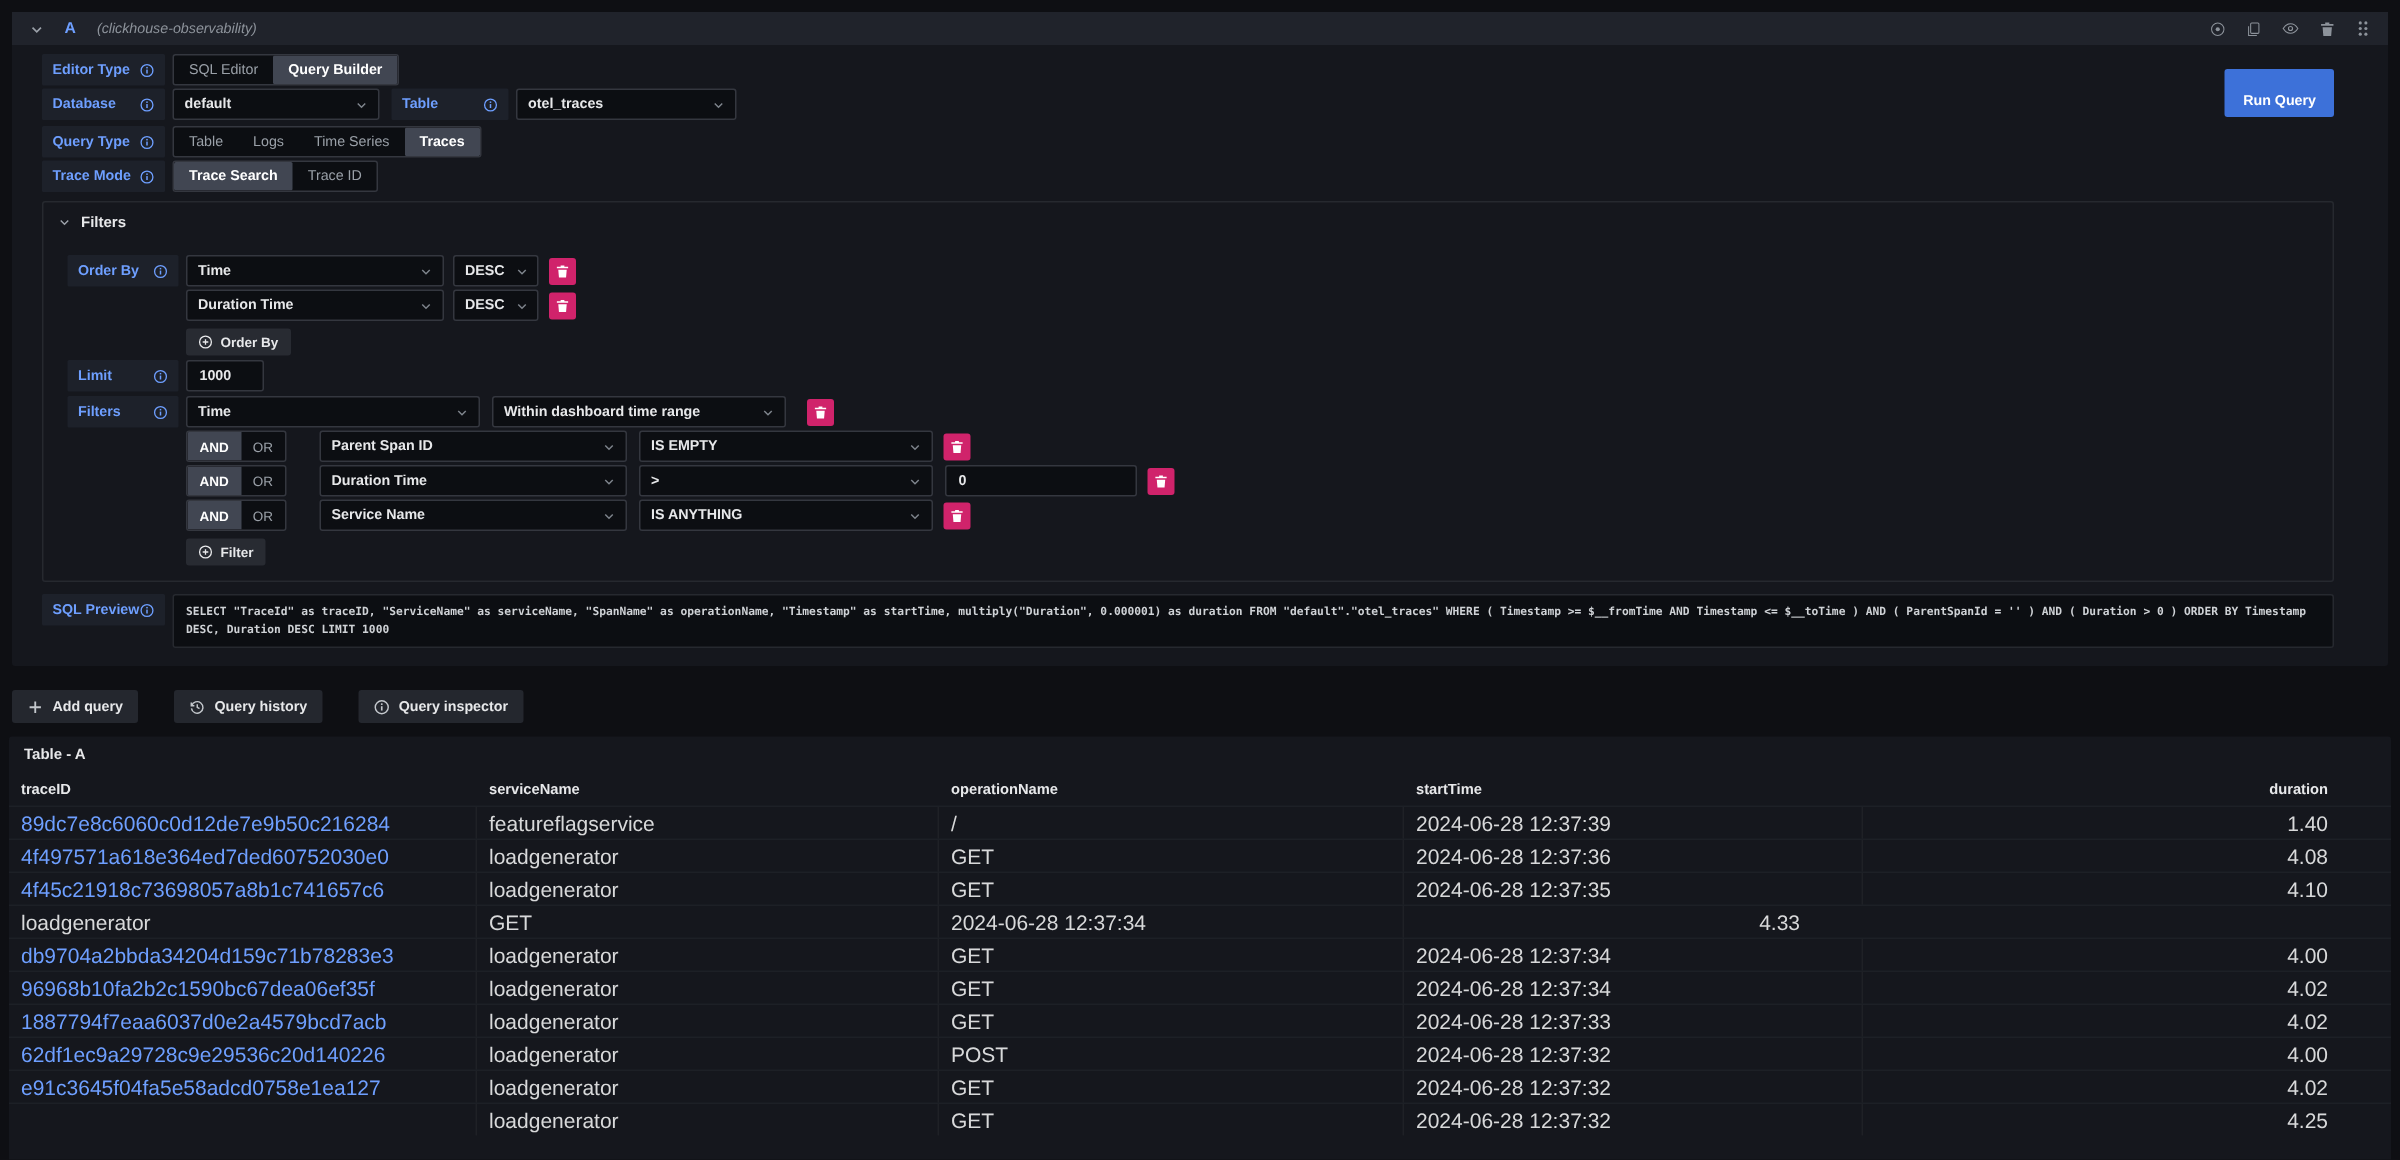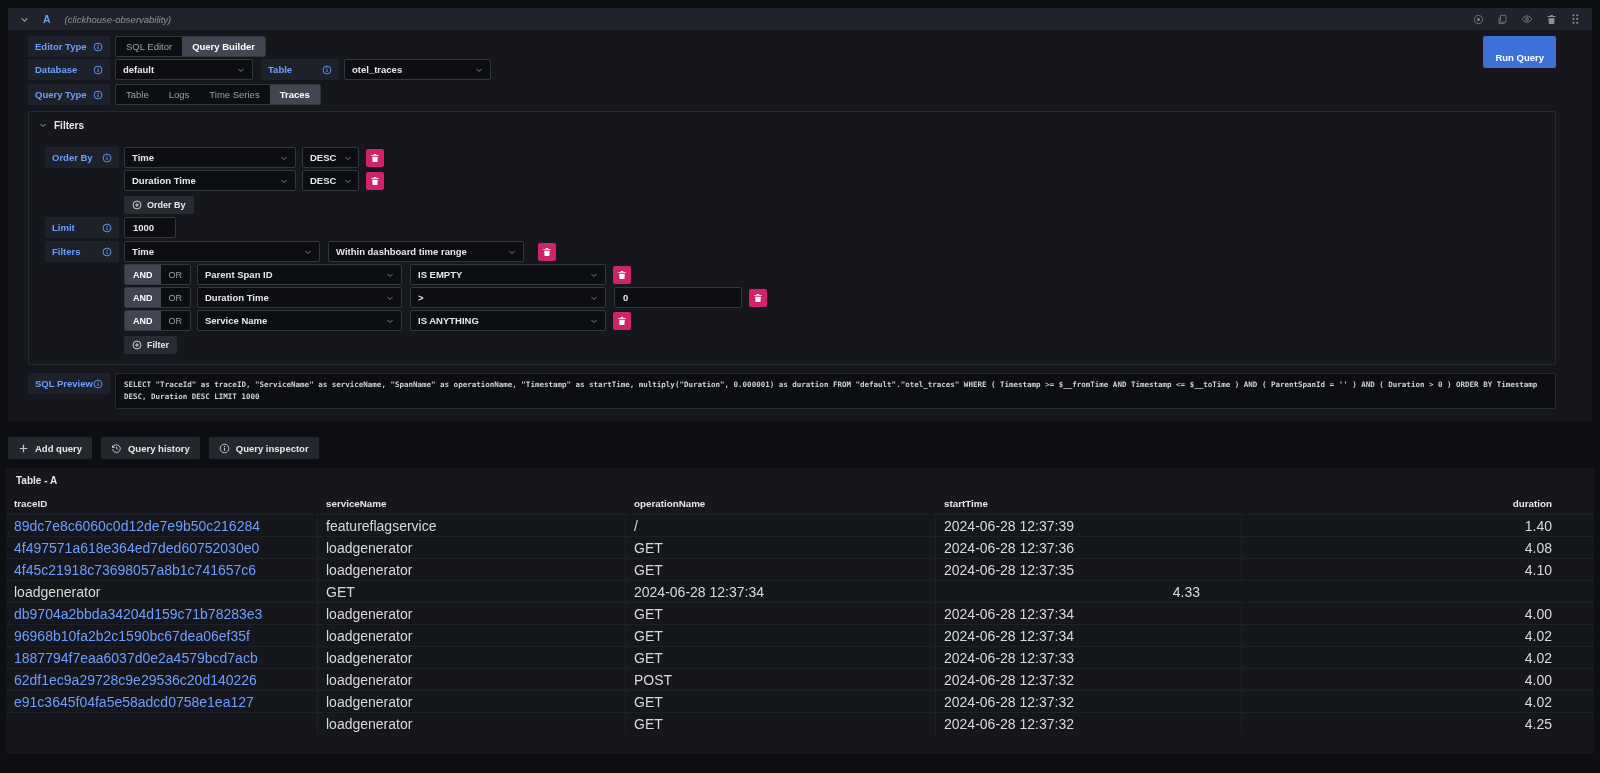--- a/index.html
+++ b/index.html
@@ -41,44 +41,44 @@
     border-radius:2px;height:21px;overflow:hidden;}
   .seg .opt{padding:0 10px;display:flex;align-items:center;font-size:9.5px;color:var(--text-dim);
     cursor:pointer;white-space:nowrap;}
   .seg .opt.active{background:var(--seg-active);color:#fff;font-weight:700;border-radius:1px;}
   .select{height:21px;background:var(--input-bg);border:1px solid var(--input-border);border-radius:2px;
     display:flex;align-items:center;justify-content:space-between;padding:0 7px;font-size:9.5px;
     color:#e7e8ea;font-weight:600;cursor:pointer;}
   .select .chev{color:#7d838b;display:flex;margin-left:8px;}
   .tinput{height:21px;background:var(--input-bg);border:1px solid var(--input-border);border-radius:2px;
     color:#e7e8ea;font-size:9.5px;font-weight:600;padding:0 8px;font-family:inherit;}
-  .run-btn{position:absolute;top:6px;right:36px;height:22px;background:var(--accent);color:#fff;
+  .run-btn{position:absolute;top:16px;right:36px;height:22px;background:var(--accent);color:#fff;
     border:none;border-radius:2px;font-size:9.5px;font-weight:700;padding:16px 12px;cursor:pointer;
     font-family:inherit;}
   .section-box{border:1px solid var(--box-border);border-radius:2px;margin-top:6px;padding:5px 10px;}
   .section-head{display:flex;align-items:center;gap:7px;font-size:10px;font-weight:700;color:#e7e8ea;
     cursor:pointer;height:16px;}
   .section-head .chev{color:var(--text-dim);display:flex;}
   .inner{padding:4px 0 2px 0;}
   .inner .flabel{width:74px;margin-left:6px;}
   .no-label{width:85px;flex:none;}
   .trash-btn{width:18px;height:18px;background:var(--pink);border:none;border-radius:2px;color:#fff;
     display:flex;align-items:center;justify-content:center;margin-left:7px;cursor:pointer;flex:none;}
   .add-btn{height:18px;background:#282b32;border:none;border-radius:2px;color:#e7e8ea;font-size:9px;
     font-weight:700;display:inline-flex;align-items:center;gap:5px;padding:0 8px;cursor:pointer;
     font-family:inherit;margin:3px 0 3px 85px;}
   .andor{display:flex;background:var(--input-bg);border:1px solid var(--input-border);border-radius:2px;
-    height:21px;overflow:hidden;margin-right:6px;flex:none;}
+    height:21px;overflow:hidden;margin-right:22px;flex:none;}
   .andor .opt{padding:0 8px;display:flex;align-items:center;font-size:9px;color:var(--text-dim);cursor:pointer;}
   .andor .opt.active{background:var(--seg-active);color:#fff;font-weight:700;}
   .sql-row{display:flex;margin-top:8px;}
   .sql-box{flex:1;border:1px solid var(--box-border);border-radius:2px;background:var(--input-bg);
     padding:5px 8px;font-family:"DejaVu Sans Mono","Liberation Mono",monospace;font-size:7.5px;
     line-height:12px;color:#cfd2d6;font-weight:700;letter-spacing:0;}
-  .footer-row{display:flex;gap:9px;margin-top:16px;padding-left:0;}
+  .footer-row{display:flex;gap:24px;margin-top:16px;padding-left:0;}
   .sec-btn{height:22px;background:#24272e;border:none;border-radius:2px;color:#e7e8ea;font-size:9.5px;
     font-weight:700;display:inline-flex;align-items:center;gap:6px;padding:0 10px;cursor:pointer;
     font-family:inherit;}
   .sec-btn .ic{display:flex;color:#c3c7cc;}
   
   .table-panel{margin-top:9px;background:var(--panel);border-radius:2px;height:286px;overflow:hidden;
     margin-left:-2px;margin-right:-2px;}
   .panel-title{height:25px;display:flex;align-items:center;padding:0 10px;font-size:10px;
     font-weight:600;color:#e7e8ea;}
   .grid{width:100%;}
@@ -216,20 +216,36 @@
             </span>
         </div>
         <div class="seg">
           <span class="opt">Table</span>
           <span class="opt">Logs</span>
           <span class="opt">Time Series</span>
           <span class="opt active">Traces</span>
         </div>
       </div>
 
+      <div class="frow">
+        <div class="flabel">
+          <span>Trace Mode</span>
+          <span class="info">
+              <svg width="10" height="10" viewBox="0 0 16 16">
+                <circle cx="8" cy="8" r="6.3" fill="none" stroke="currentColor" stroke-width="1.4"></circle>
+                <rect x="7.2" y="7" width="1.6" height="4.2" fill="currentColor"></rect>
+                <rect x="7.2" y="4.2" width="1.6" height="1.6" fill="currentColor"></rect>
+              </svg>
+            </span>
+        </div>
+        <div class="seg">
+          <span class="opt active">Trace Search</span>
+          <span class="opt">Trace ID</span>
+        </div>
+      </div>
 
 
       <div class="section-box">
         <div class="section-head">
           <span class="chev">
               <svg width="8" height="8" viewBox="0 0 16 16">
                 <path d="M3 6l5 5 5-5" fill="none" stroke="currentColor" stroke-width="2"></path>
               </svg>
             </span>
           <span>Filters</span>

